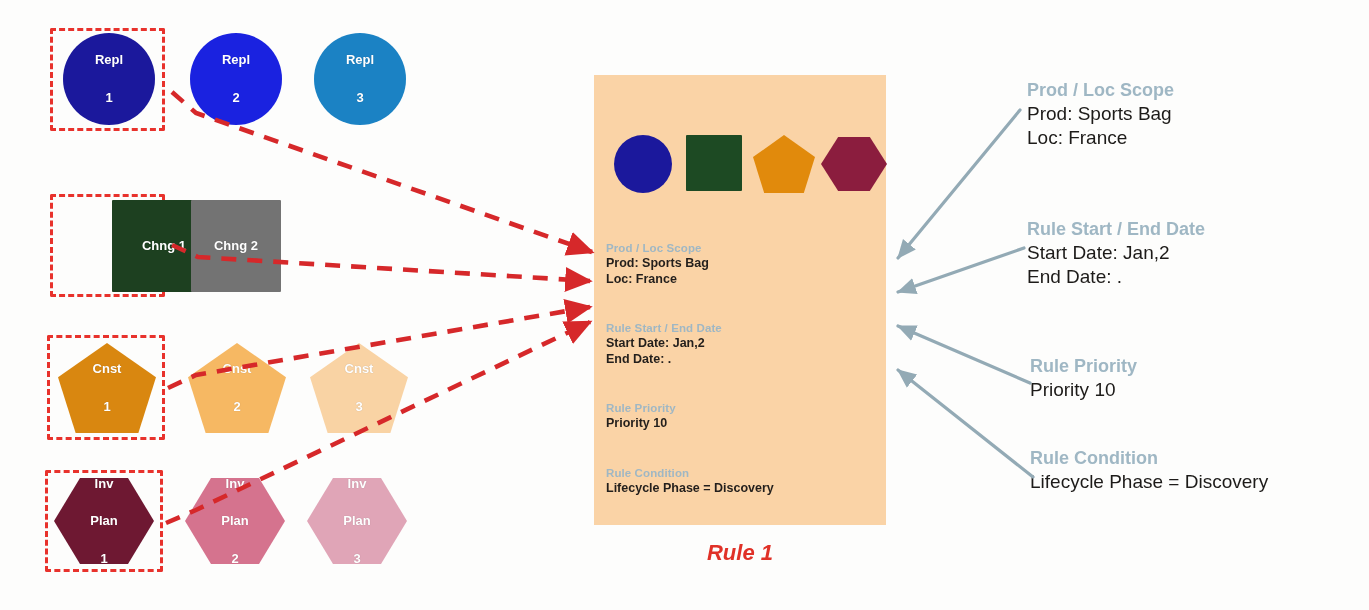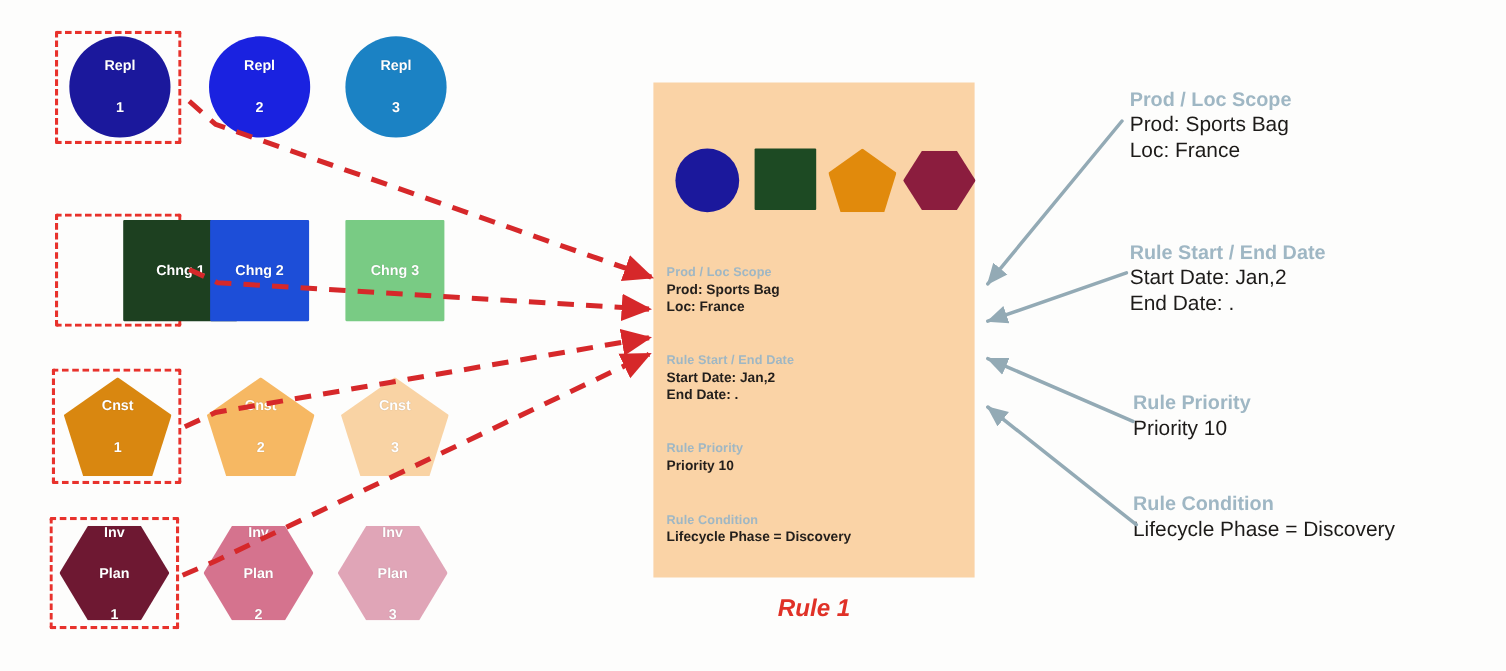--- a/index.html
+++ b/index.html
@@ -143,25 +143,22 @@
     <span>2</span>
   </div>
   <div class="obj shape-circle" style="left:314px; top:33px; width:92px; height:92px; background:#1b82c4;">
     <span>Repl</span>
     <span>3</span>
   </div>
 
   <div class="obj shape-square" style="left:64px; top:200px; width:104px; height:92px; background:#1d4020;margin-left:48px;">
     <span>Chng 1</span>
   </div>
-  <div class="obj shape-square" style="left:191px; top:200px; width:90px; height:92px; background:#1d4ed8;">
+  <div class="obj shape-square" style="left:191px; top:200px; width:90px; height:92px; background:#737373;">
     <span>Chng 2</span>
-  </div>
-  <div class="obj shape-square" style="left:314px; top:200px; width:90px; height:92px; background:#79cb84;">
-    <span>Chng 3</span>
   </div>
 
   <div class="obj shape-pentagon" style="left:58px; top:343px; width:98px; height:90px; background:#d98710;">
     <span>Cnst</span>
     <span>1</span>
   </div>
   <div class="obj shape-pentagon" style="left:188px; top:343px; width:98px; height:90px; background:#f6b863;">
     <span>Cnst</span>
     <span>2</span>
   </div>

